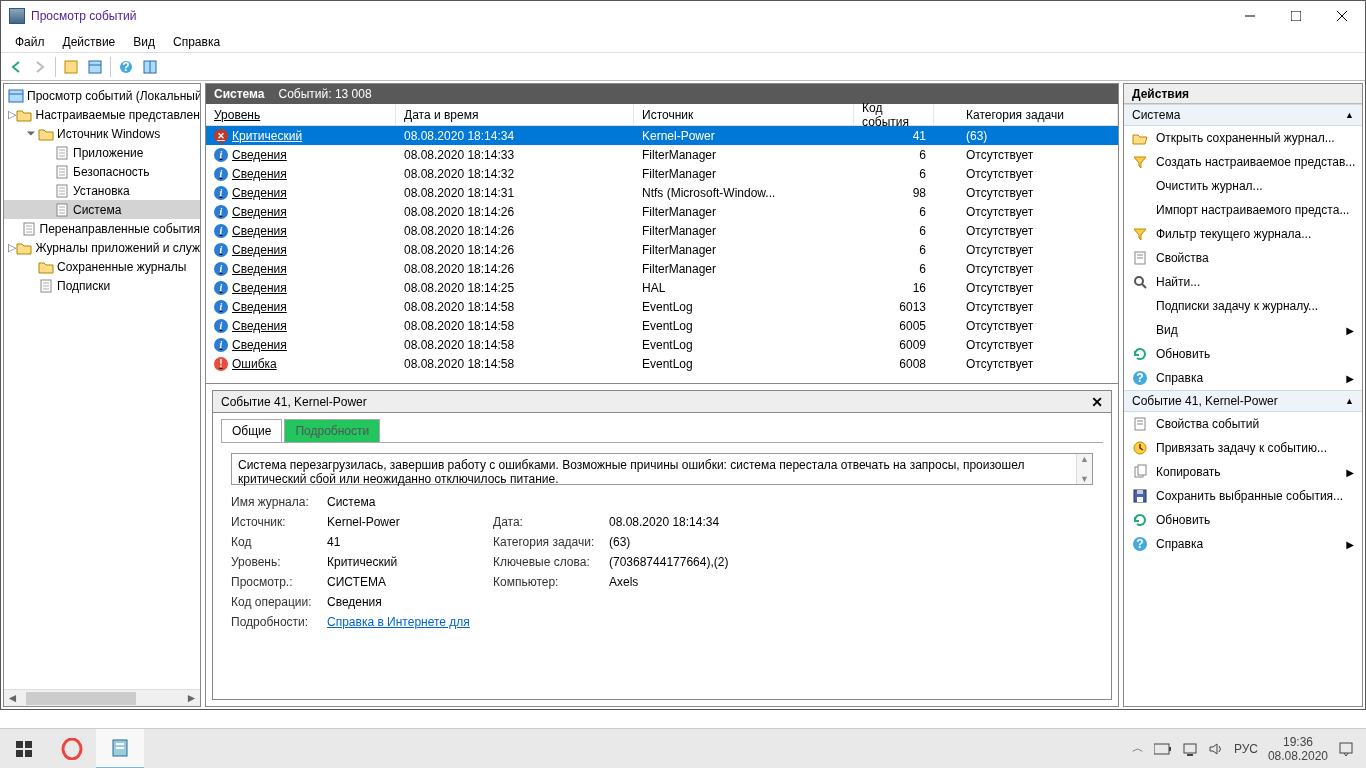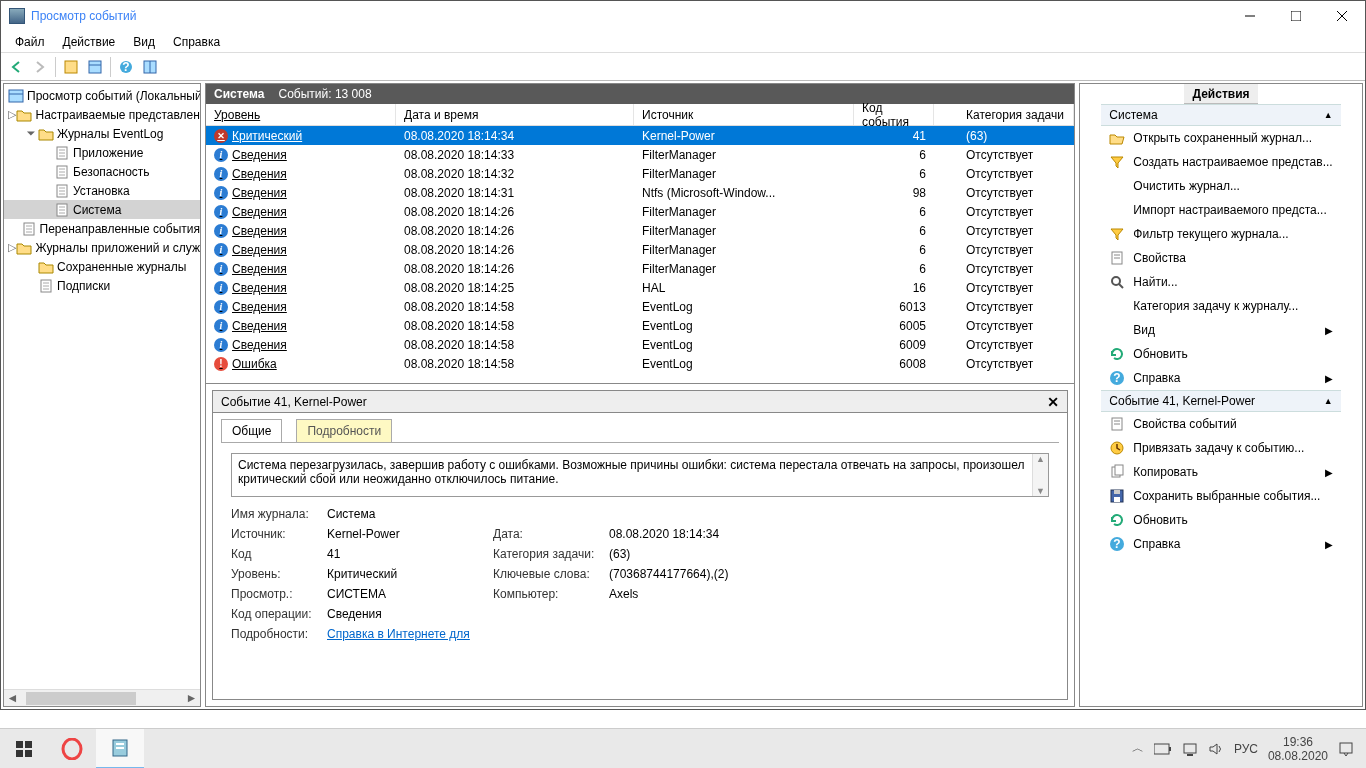--- a/index.html
+++ b/index.html
@@ -1,32 +1,32 @@
 <!DOCTYPE html>
 <html><head>
 <meta charset="utf-8">
 <style>
 * { box-sizing: border-box; margin: 0; padding: 0; font-family: "Segoe UI", Tahoma, sans-serif; font-size: 12px; }
 html, body { width: 1366px; height: 768px; overflow: hidden; background: #fff; }
 .window { width: 1366px; height: 710px; background: #fff; display: flex; flex-direction: column; border: 1px solid #555; }
 .titlebar { height: 30px; display: flex; align-items: center; padding: 0 0 0 8px; background: #fff; }
 .titlebar .ticon { width: 16px; height: 16px; margin-right: 6px; background: linear-gradient(#8ab, #468); border: 1px solid #357; }
-.titlebar .title { flex: 1; font-size: 12px; color: #3b82f6; }
+.titlebar .title { flex: 1; font-size: 12px; color: #4c1d95; }
 .winbtns { display: flex; height: 30px; }
 .winbtn { width: 46px; display: flex; align-items: center; justify-content: center; cursor: pointer; }
 .menubar { height: 22px; display: flex; align-items: center; padding: 0 6px; gap: 2px; border-bottom: 1px solid #ddd; }
 .menubar span { padding: 2px 8px; cursor: default; }
 .toolbar { height: 28px; display: flex; align-items: center; padding: 2px 4px; gap: 2px; border-bottom: 1px solid #bbb; }
 .tbtn { width: 22px; height: 22px; display: flex; align-items: center; justify-content: center; border: 1px solid transparent; cursor: pointer; }
 .tdiv { width: 1px; height: 20px; background: #ccc; margin: 0 2px; }
 .body3 { flex: 1; display: flex; min-height: 0; }
 .pane { border: 1px solid #888; margin: 2px; background: #fff; display: flex; flex-direction: column; min-height: 0; }
 .left { width: 198px; }
 .mid { flex: 1; min-width: 0; }
-.right { width: 284px; align-items: center; }
+.right { width: 240px; }
 .tree { flex: 1; overflow: auto; padding: 2px 0; }
 .tnode { display: flex; align-items: center; height: 19px; padding-left: 4px; white-space: nowrap; cursor: default; }
 .tnode.sel { background: #d3d3d3; }
 .tw { width: 14px; text-align: center; color: #666; font-size: 11px; }
 .ticon2 { width: 16px; height: 16px; margin-right: 3px; flex-shrink: 0; }
 .ind { display: inline-block; }
 .scrollx { height: 17px; background: #f0f0f0; border-top: 1px solid #ddd; display: flex; align-items: center; position: relative; }
 .scrollx .arr { width: 17px; height: 17px; display: flex; align-items: center; justify-content: center; color: #666; cursor: pointer; }
 .scrollx .thumb { position: absolute; left: 22px; width: 110px; height: 13px; top: 2px; background: #ccc; }
 .midhead { height: 20px; background: #595959; color: #fff; display: flex; align-items: center; padding: 0 8px; gap: 14px; font-size: 12px; }
@@ -43,25 +43,25 @@
 .lvicon { width: 14px; height: 14px; border-radius: 50%; margin-right: 4px; flex-shrink: 0; display: inline-flex; align-items: center; justify-content: center; font-size: 10px; color: #fff; font-weight: bold; }
 .lvicon.info { background: #2b7cd3; }
 .lvicon.info::after { content: "i"; font-style: italic; font-family: Georgia, serif; }
 .lvicon.crit { background: #c0392b; }
 .lvicon.crit::after { content: "✕"; font-size: 9px; }
 .lvicon.err { background: #e74c3c; }
 .lvicon.err::after { content: "!"; }
 .detailwrap { flex: 1; display: flex; flex-direction: column; min-height: 0; margin: 6px; border: 1px solid #888; }
 .dhead { height: 22px; background: #eee; border-bottom: 1px solid #888; display: flex; align-items: center; padding: 0 8px; }
 .dhead .x { margin-left: auto; font-weight: bold; cursor: pointer; font-size: 14px; }
-.tabs { display: flex; padding: 6px 8px 0 8px; gap: 12px; }
+.tabs { display: flex; padding: 6px 8px 0 8px; }
 .tab { padding: 4px 10px; border: 1px solid #aaa; border-bottom: none; background: #fff; cursor: pointer; margin-right: 2px; }
-.tab.inact { background: #fef9c3; color: #555; }
+.tab.inact { background: #22c55e; color: #555; }
 .dbody { flex: 1; border-top: 1px solid #aaa; margin: 0 8px 8px 8px; padding: 10px; display: flex; flex-direction: column; overflow: hidden; }
-.desc { border: 1px solid #999; padding: 4px 6px; height: 44px; position: relative; margin-bottom: 10px; }
+.desc { border: 1px solid #999; padding: 4px 6px; height: 32px; position: relative; margin-bottom: 10px; }
 .desc .sbar { position: absolute; right: 0; top: 0; bottom: 0; width: 16px; display: flex; flex-direction: column; justify-content: space-between; background: #f4f4f4; border-left: 1px solid #ddd; }
 .desc .sbar span { text-align: center; color: #888; font-size: 9px; }
 .kv { display: grid; grid-template-columns: 90px 160px 110px 1fr; row-gap: 6px; column-gap: 6px; }
 .kv .lbl { color: #333; }
 .kv a { color: #0066cc; text-decoration: underline; }
 .rhead { height: 20px; background: #eee; border-bottom: 1px solid #bbb; padding: 3px 8px; font-weight: 600; }
 .rsec { background: #eef3f9; padding: 3px 8px; font-weight: 400; color: #000; display: flex; align-items: center; border-top: 1px solid #cdd; border-bottom: 1px solid #cdd; }
 .rsec .chev { margin-left: auto; font-size: 9px; }
 .ract { display: flex; align-items: center; height: 24px; padding: 0 8px; gap: 8px; cursor: pointer; white-space: nowrap; overflow: hidden; text-overflow: ellipsis; }
 .ract .aicon { width: 16px; height: 16px; flex-shrink: 0; display: flex; align-items: center; justify-content: center; }
@@ -173,21 +173,21 @@
             <span>Настраиваемые представления</span>
           </div>
           <div class="tnode">
             <span class="ind" style="width:16px"></span>
             <span class="tw">⏷</span>
             <span class="ticon2">
               <svg width="16" height="16">
                 <path d="M1 4 L6 4 L8 6 L15 6 L15 14 L1 14 Z" fill="#fd8" stroke="#a80"></path>
               </svg>
             </span>
-            <span>Журналы EventLog</span>
+            <span>Источник Windows</span>
           </div>
           <div class="tnode">
             <span class="ind" style="width:32px"></span>
             <span class="tw"></span>
             <span class="ticon2">
               <svg width="16" height="16">
                 <rect x="3" y="2" width="10" height="12" fill="#fff" stroke="#888"></rect>
                 <line x1="5" y1="5" x2="11" y2="5" stroke="#aaa"></line>
                 <line x1="5" y1="8" x2="11" y2="8" stroke="#aaa"></line>
                 <line x1="5" y1="11" x2="11" y2="11" stroke="#aaa"></line>
@@ -504,21 +504,21 @@
             <span class="aicon">
               <svg width="16" height="16">
                 <circle cx="7" cy="7" r="4" fill="none" stroke="#555" stroke-width="2"></circle>
                 <line x1="10" y1="10" x2="14" y2="14" stroke="#555" stroke-width="2"></line>
               </svg>
             </span>
             <span>Найти...</span>
           </div>
           <div class="ract">
             <span class="aicon"></span>
-            <span>Категория задачу к журналу...</span>
+            <span>Подписки задачу к журналу...</span>
           </div>
           <div class="ract">
             <span class="aicon"></span>
             <span>Вид</span>
             <span class="chev">▶</span>
           </div>
           <div class="ract">
             <span class="aicon">
               <svg width="16" height="16">
                 <path d="M3 8 A5 5 0 1 1 5 12" fill="none" stroke="#2a7" stroke-width="2"></path>

